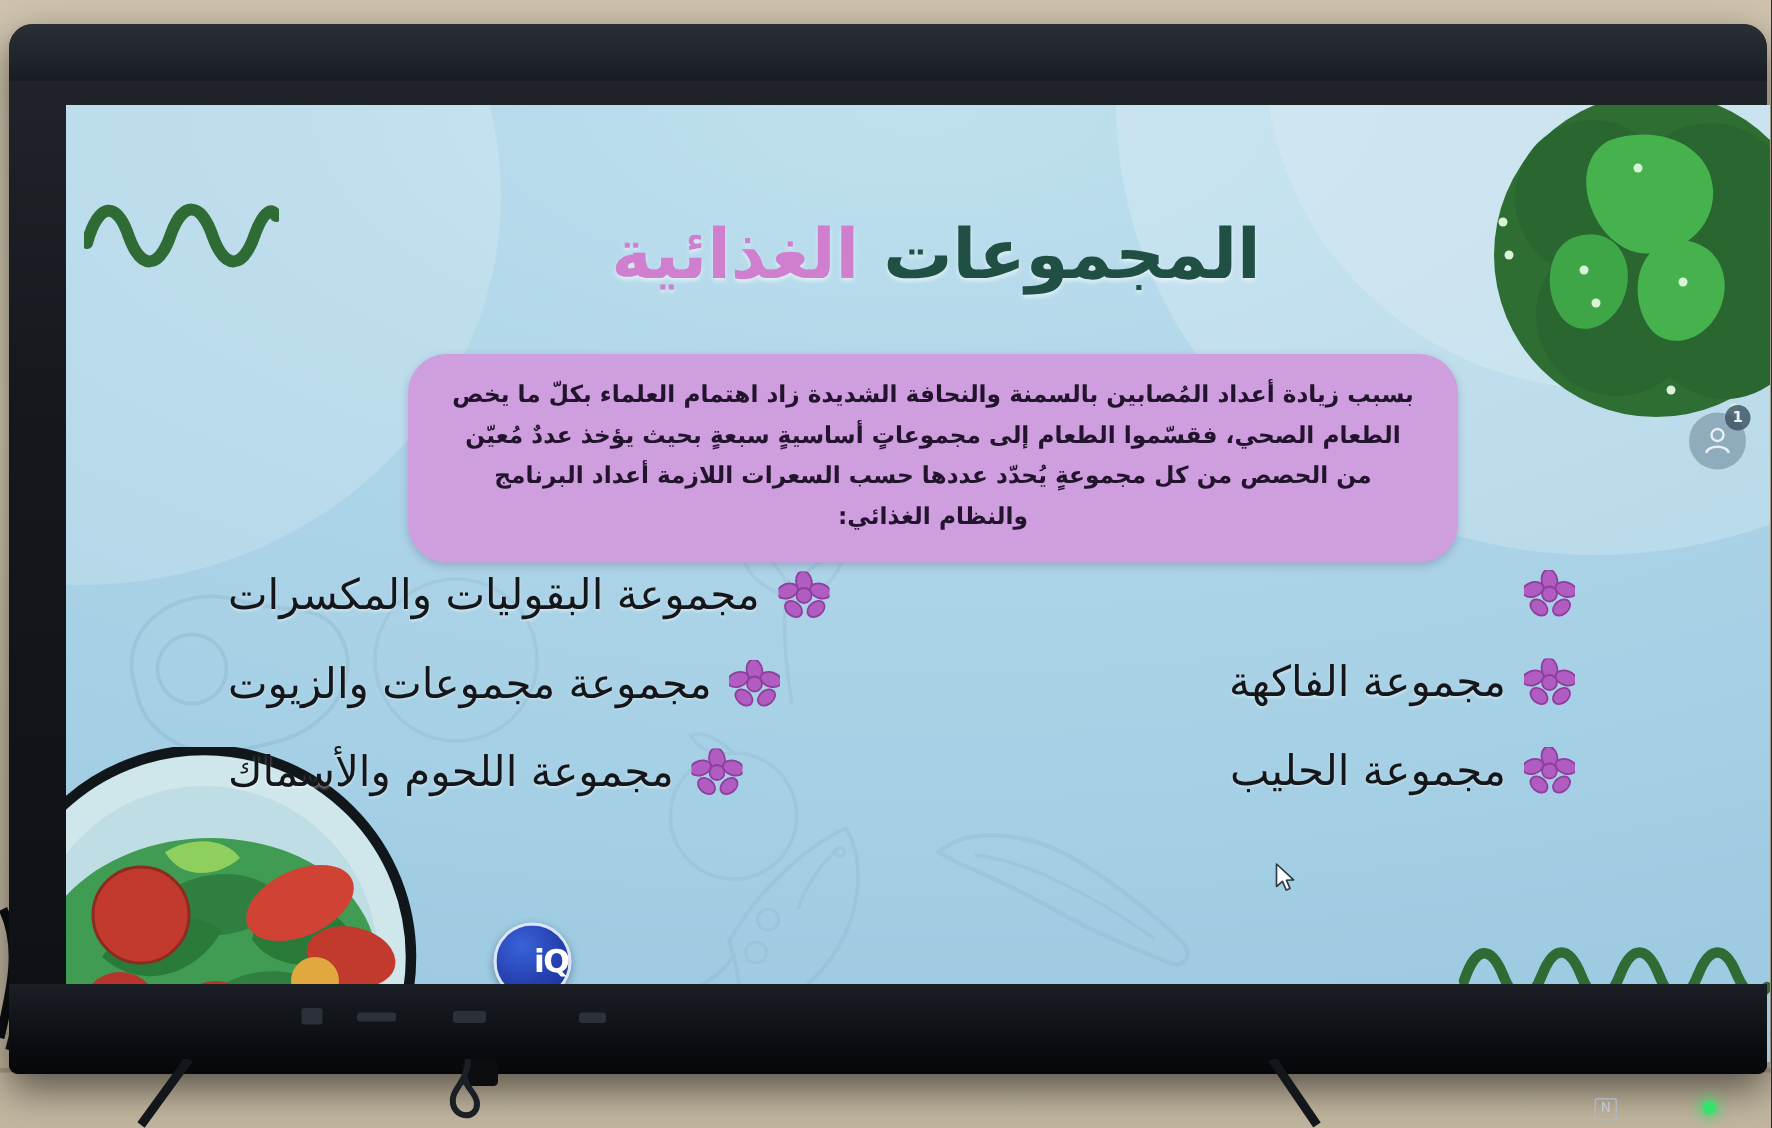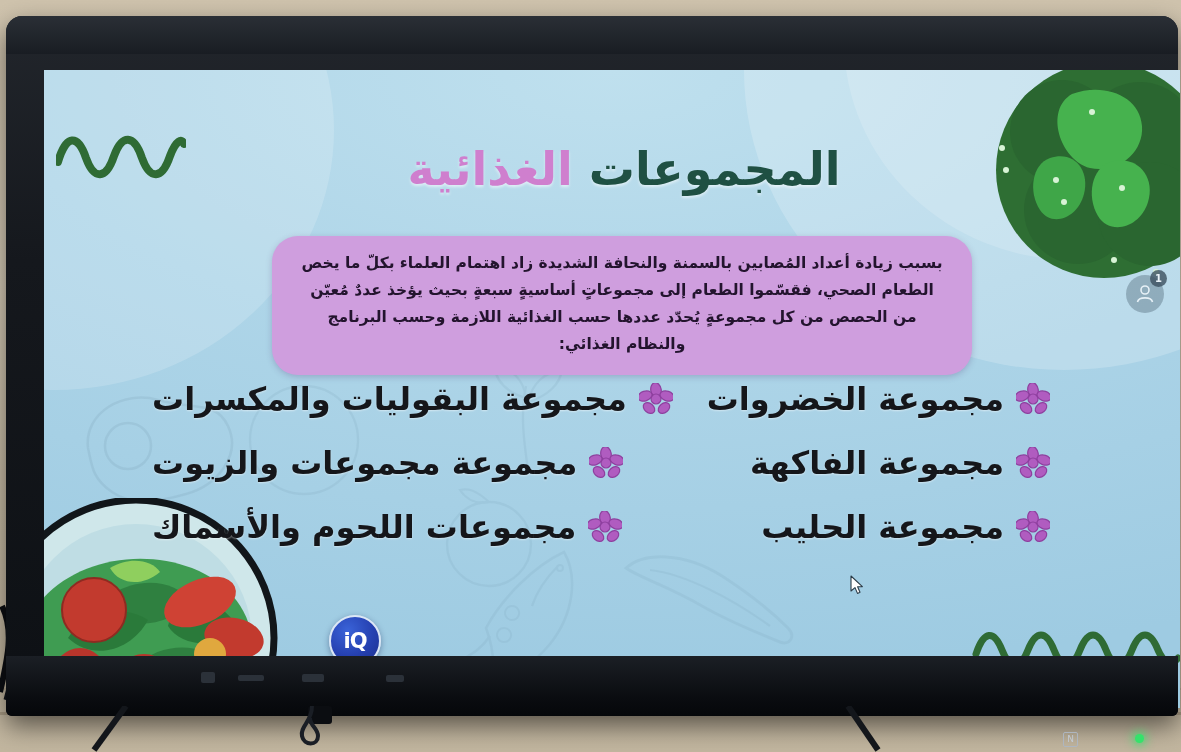--- a/index.html
+++ b/index.html
@@ -108,33 +108,33 @@
   
   .col{position:absolute;direction:rtl;}
   #col-right{left:676px;top:310px;width:330px;}
   #col-left{left:108px;top:310px;width:432px;}
   .li{
     display:flex;align-items:center;justify-content:flex-start;
     gap:12px;margin-bottom:26px;
   }
   #col-left .li{justify-content:flex-end;}
   .li-label{
-    color:#15161a;font-size:32px;font-weight:bold;white-space:nowrap;
+    color:#15161a;font-size:28px;font-weight:normal;white-space:nowrap;
     text-shadow:0 1px 2px rgba(255,255,255,.45);
   }
   .flower{flex:0 0 auto;width:34px;height:32px;}
 
   
   #iq-badge{
     position:absolute;left:285px;top:545px;width:48px;height:48px;
     border-radius:50%;
     background:radial-gradient(circle at 35% 28%,#3a63d8 0%,#2540b0 55%,#1b2f8c 100%);
     border:2px solid #dbe6f5;
     box-shadow:0 2px 6px rgba(20,30,80,.4);
-    display:flex;align-items:center;justify-content:center;
+    display:flex;align-items:center;justify-content:flex-end;
   }
   #iq-badge span{
     color:#fff;font-size:21px;font-weight:bold;letter-spacing:-1px;
   }
 
   
   #avatar-chip{
     position:absolute;left:1082px;top:205px;width:38px;height:38px;
     border-radius:50%;background:rgba(90,115,130,.45);
     display:flex;align-items:center;justify-content:center;
@@ -270,36 +270,35 @@
     <svg class="squiggle" style="left:928px;top:550px;width:208px;height:50px" viewBox="0 0 208 50">
       <path d="M4,34 C12,10 22,10 30,30 C38,50 48,50 56,30 C64,10 74,10 82,30 C90,50 100,50 108,30 C116,10 126,10 134,30 C142,50 152,50 160,30 C168,10 178,10 186,30 C192,44 200,46 206,38" fill="none" stroke="#2f6b34" stroke-width="7" stroke-linecap="round"></path>
     </svg>
 
     <div id="title">
       <span class="g">المجموعات</span>
       <span class="p">الغذائية</span>
     </div>
 
     <div id="para-card">
-      <div id="para-text">بسبب زيادة أعداد المُصابين بالسمنة والنحافة الشديدة زاد اهتمام العلماء بكلّ ما يخص الطعام الصحي، فقسّموا الطعام إلى مجموعاتٍ أساسيةٍ سبعةٍ بحيث يؤخذ عددٌ مُعيّن من الحصص من كل مجموعةٍ يُحدّد عددها حسب الغذائية اللازمة وحسب البرنامج والنظام الغذائي:</div>
+      <div id="para-text">بسبب زيادة أعداد المُصابين بالسمنة والنحافة الشديدة زاد اهتمام العلماء بكلّ ما يخص الطعام الصحي، فقسّموا الطعام إلى مجموعاتٍ أساسيةٍ سبعةٍ بحيث يؤخذ عددٌ مُعيّن من الحصص من كل مجموعةٍ يُحدّد عددها حسب السعرات اللازمة أعداد البرنامج والنظام الغذائي:</div>
     </div>
 
     <div class="col" id="col-right">
       <div class="li">
         <svg class="flower" viewBox="0 0 34 32">
           <g fill="#b05cc0" stroke="#8e3f9e" stroke-width="1.2">
             <ellipse cx="17" cy="7" rx="5.2" ry="7.4" transform="rotate(-10 17 7)"></ellipse>
             <ellipse cx="28" cy="13" rx="7.2" ry="4.8" transform="rotate(18 28 13)"></ellipse>
             <ellipse cx="25" cy="25" rx="6.4" ry="4.6" transform="rotate(-40 25 25)"></ellipse>
             <ellipse cx="10" cy="25" rx="6.4" ry="4.6" transform="rotate(40 10 25)"></ellipse>
             <ellipse cx="6" cy="13" rx="7.2" ry="4.8" transform="rotate(-18 6 13)"></ellipse>
             <circle cx="17" cy="16" r="5"></circle>
           </g>
         </svg>
-        <span class="li-label">مجموعة الخضروات</span>
       </div>
       <div class="li">
         <svg class="flower" viewBox="0 0 34 32">
           <g fill="#b05cc0" stroke="#8e3f9e" stroke-width="1.2">
             <ellipse cx="17" cy="7" rx="5.2" ry="7.4" transform="rotate(-10 17 7)"></ellipse>
             <ellipse cx="28" cy="13" rx="7.2" ry="4.8" transform="rotate(18 28 13)"></ellipse>
             <ellipse cx="25" cy="25" rx="6.4" ry="4.6" transform="rotate(-40 25 25)"></ellipse>
             <ellipse cx="10" cy="25" rx="6.4" ry="4.6" transform="rotate(40 10 25)"></ellipse>
             <ellipse cx="6" cy="13" rx="7.2" ry="4.8" transform="rotate(-18 6 13)"></ellipse>
             <circle cx="17" cy="16" r="5"></circle>
@@ -353,21 +352,21 @@
         <svg class="flower" viewBox="0 0 34 32">
           <g fill="#b05cc0" stroke="#8e3f9e" stroke-width="1.2">
             <ellipse cx="17" cy="7" rx="5.2" ry="7.4" transform="rotate(-10 17 7)"></ellipse>
             <ellipse cx="28" cy="13" rx="7.2" ry="4.8" transform="rotate(18 28 13)"></ellipse>
             <ellipse cx="25" cy="25" rx="6.4" ry="4.6" transform="rotate(-40 25 25)"></ellipse>
             <ellipse cx="10" cy="25" rx="6.4" ry="4.6" transform="rotate(40 10 25)"></ellipse>
             <ellipse cx="6" cy="13" rx="7.2" ry="4.8" transform="rotate(-18 6 13)"></ellipse>
             <circle cx="17" cy="16" r="5"></circle>
           </g>
         </svg>
-        <span class="li-label">مجموعات اللحوم والأسماك</span>
+        <span class="li-label">مجموعة اللحوم والأسماك</span>
       </div>
     </div>
 
     <div id="iq-badge">
       <span>iQ</span>
     </div>
 
     <div id="avatar-chip">
       <svg width="22" height="22" viewBox="0 0 22 22">
         <circle cx="11" cy="7" r="4" fill="none" stroke="#e6f0f6" stroke-width="1.6"></circle>

